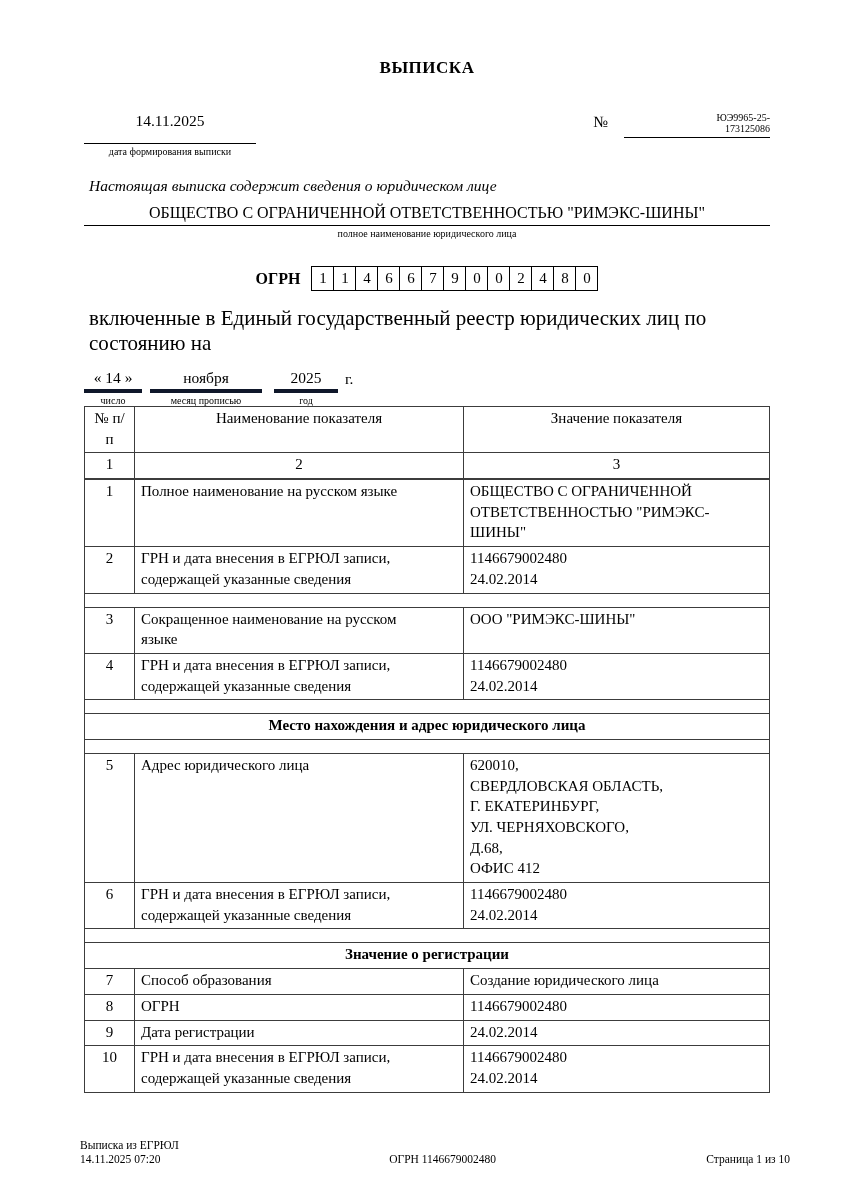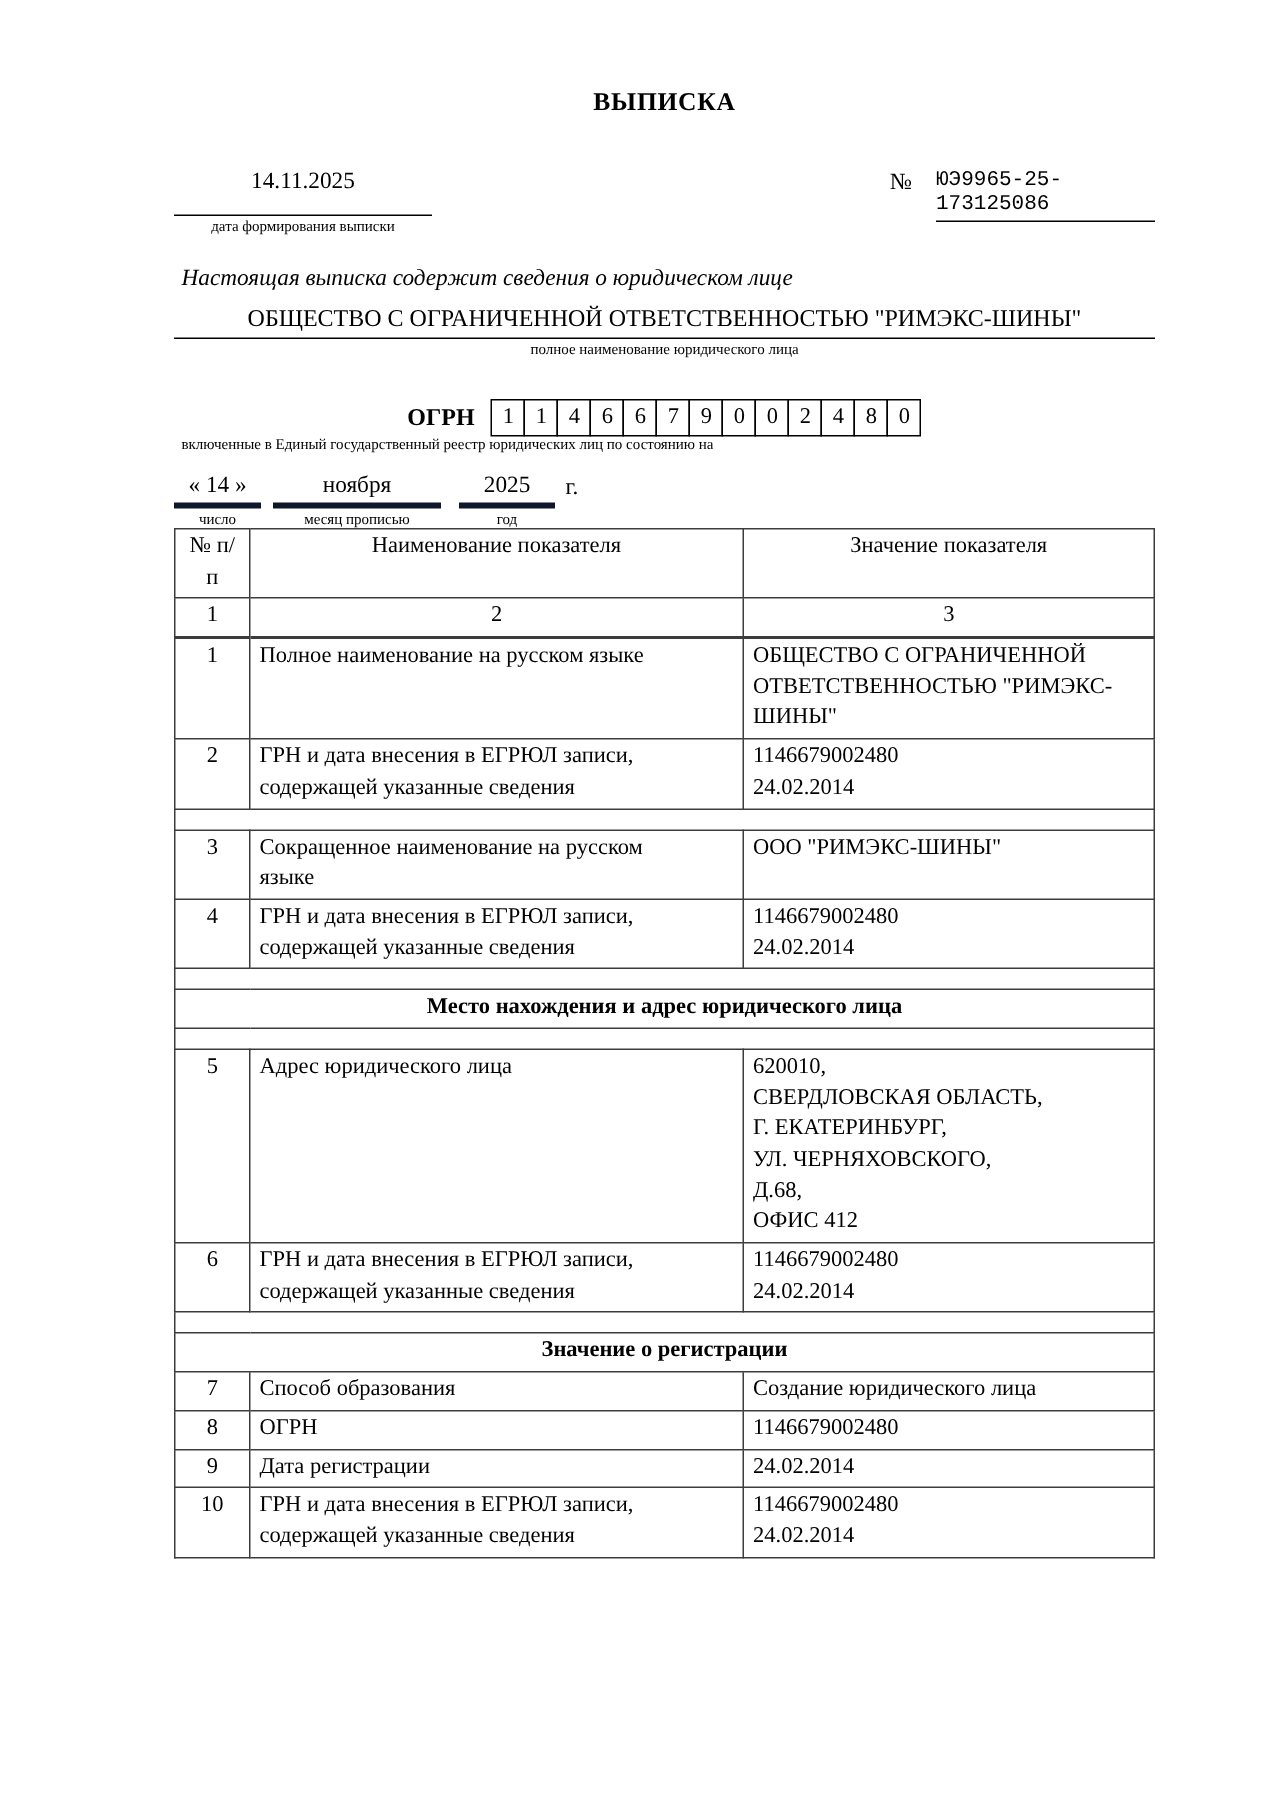--- a/index.html
+++ b/index.html
@@ -7,21 +7,21 @@
   body {
     font-family: "Liberation Serif", "DejaVu Serif", serif;
     color: #000;
     width: 848px;
   }
   .page {
     position: relative;
     width: 848px;
     height: 1200px;
     background: #fff;
-    padding: 58px 78px 0 116px;
+    padding: 58px 78px 0 84px;
     overflow: hidden;
   }
 
   
   .doc-title {
     text-align: center;
     font-weight: bold;
     font-size: 17px;
     letter-spacing: .5px;
   }
@@ -41,21 +41,21 @@
   }
   .date-block { width: 172px; text-align: center; font-size: 15.5px; }
   .date-line { padding-bottom: 13px; border-bottom: 1px solid #000; }
   .caption {
     font-size: 10px;
     margin-top: 2px;
     text-align: center;
   }
   .num-block { display: flex; align-items: flex-start; }
   .num-label { font-size: 15.5px; margin-right: 16px; margin-top: 1px; }
-  .num-value { width: 146px; text-align: left; font-size: 14px; font-family: Liberation Mono, monospace; }
+  .num-value { width: 146px; text-align: right; font-size: 10px; }
   .num-line { padding-bottom: 3px; border-bottom: 1px solid #000; }
 
   
   .lead {
     margin-top: 20px;
     font-size: 15.5px;
     padding-left: 5px;
     font-style: italic;
   }
   .company-block { margin-top: 9px; }
@@ -81,21 +81,22 @@
     border: 1px solid #000;
     margin-left: -1px;
     display: flex;
     align-items: center;
     justify-content: center;
     font-size: 15px;
   }
   .digit-box:first-child { margin-left: 0; }
 
   .included-line {
-    font-size: 10px;
+    margin-top: 15px;
+    font-size: 21px;
     padding-left: 5px;
   }
 
   
   .asof-row {
     margin-top: 13px;
     display: flex;
     align-items: flex-start;
     font-size: 15.5px;
   }
@@ -311,14 +312,22 @@
         <tr>
           <td class="num-cell">10</td>
           <td class="name-cell pre">ГРН и дата внесения в ЕГРЮЛ записи,
 содержащей указанные сведения</td>
           <td class="value-cell pre">1146679002480
 24.02.2014</td>
         </tr>
       </tbody>
   </table>
 
+  <div class="footer">
+    <div class="f-left">
+      <div>Выписка из ЕГРЮЛ</div>
+      <div>14.11.2025 07:20</div>
+    </div>
+    <div class="f-center">ОГРН 1146679002480</div>
+    <div class="f-right">Страница 1 из 10</div>
+  </div>
 
 </div>
 
 </body></html>

